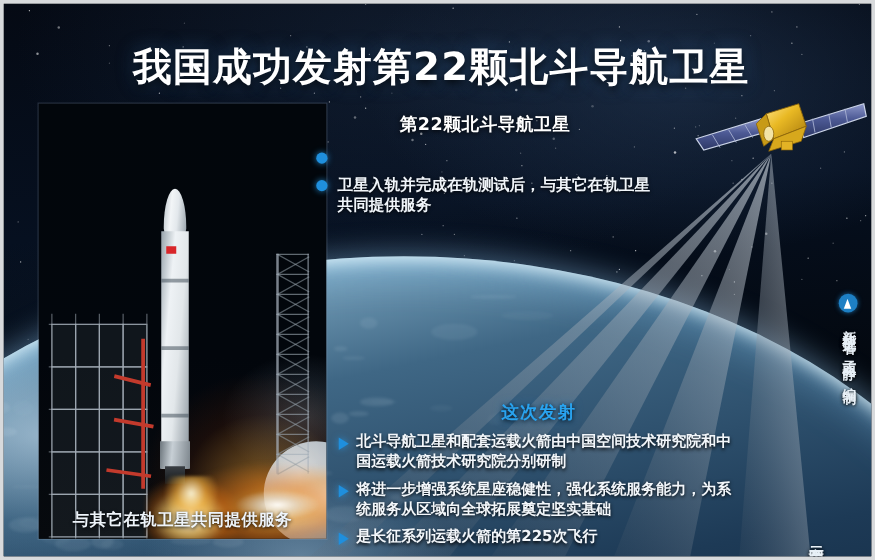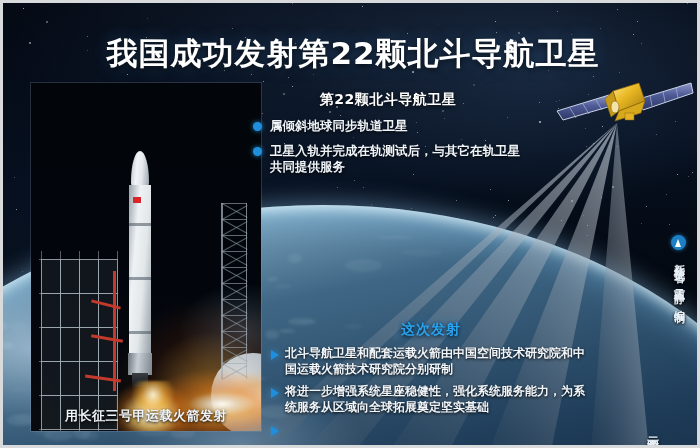--- a/index.html
+++ b/index.html
@@ -604,21 +604,21 @@
         <div class="r-base"></div>
         <div class="r-eng"></div>
       </div>
 
       <div class="plume"></div>
       <div class="plume2"></div>
       <div class="flare"></div>
     </div>
   </div>
 
-  <div class="photo-cap">用长征三号甲运载火箭发射</div>
+  <div class="photo-cap">与其它在轨卫星共同提供服务</div>
 
   <svg class="sat" viewBox="0 0 140 74">
     <defs>
       <linearGradient id="panel" x1="0" y1="0" x2="0" y2="1">
         <stop offset="0%" stop-color="#8c97c9"></stop>
         <stop offset="45%" stop-color="#4d5a95"></stop>
         <stop offset="100%" stop-color="#2d3866"></stop>
       </linearGradient>
       <linearGradient id="gold" x1="0" y1="0" x2="1" y2="1">
         <stop offset="0%" stop-color="#ffe489"></stop>
@@ -650,21 +650,20 @@
     </g>
   </svg>
 
   <div class="headline">我国成功发射第22颗北斗导航卫星</div>
 
   <div class="sec1">
     <div class="sub">第22颗北斗导航卫星</div>
     <div class="blist">
       <div class="brow">
         <div class="dot"></div>
-        <div class="btxt">属倾斜地球同步轨道卫星</div>
       </div>
       <div class="brow">
         <div class="dot"></div>
         <div class="btxt">卫星入轨并完成在轨测试后，与其它在轨卫星共同提供服务</div>
       </div>
     </div>
   </div>
 
   <div class="sec2">
     <div class="sub">这次发射</div>
@@ -672,20 +671,21 @@
       <div class="trow">
         <div class="tri"></div>
         <div class="ttxt">北斗导航卫星和配套运载火箭由中国空间技术研究院和中国运载火箭技术研究院分别研制</div>
       </div>
       <div class="trow">
         <div class="tri"></div>
         <div class="ttxt">将进一步增强系统星座稳健性，强化系统服务能力，为系统服务从区域向全球拓展奠定坚实基础</div>
       </div>
       <div class="trow">
         <div class="tri"></div>
+        <div class="ttxt">是长征系列运载火箭的第225次飞行</div>
       </div>
     </div>
   </div>
 
   <div class="credit">
     <div class="xh-logo"></div>
     <div class="vtext">新华社记者 孟丽静 编制</div>
   </div>
   <div class="note">示意图</div>
 

